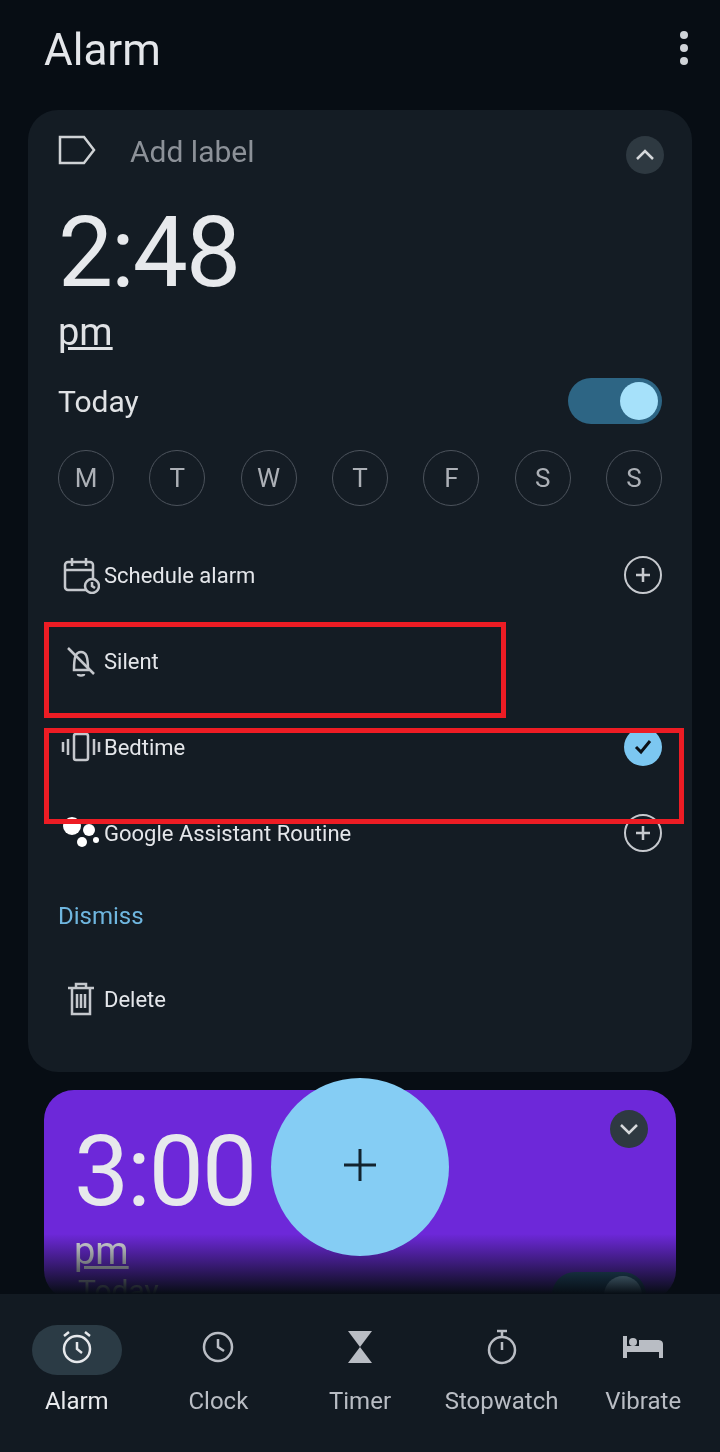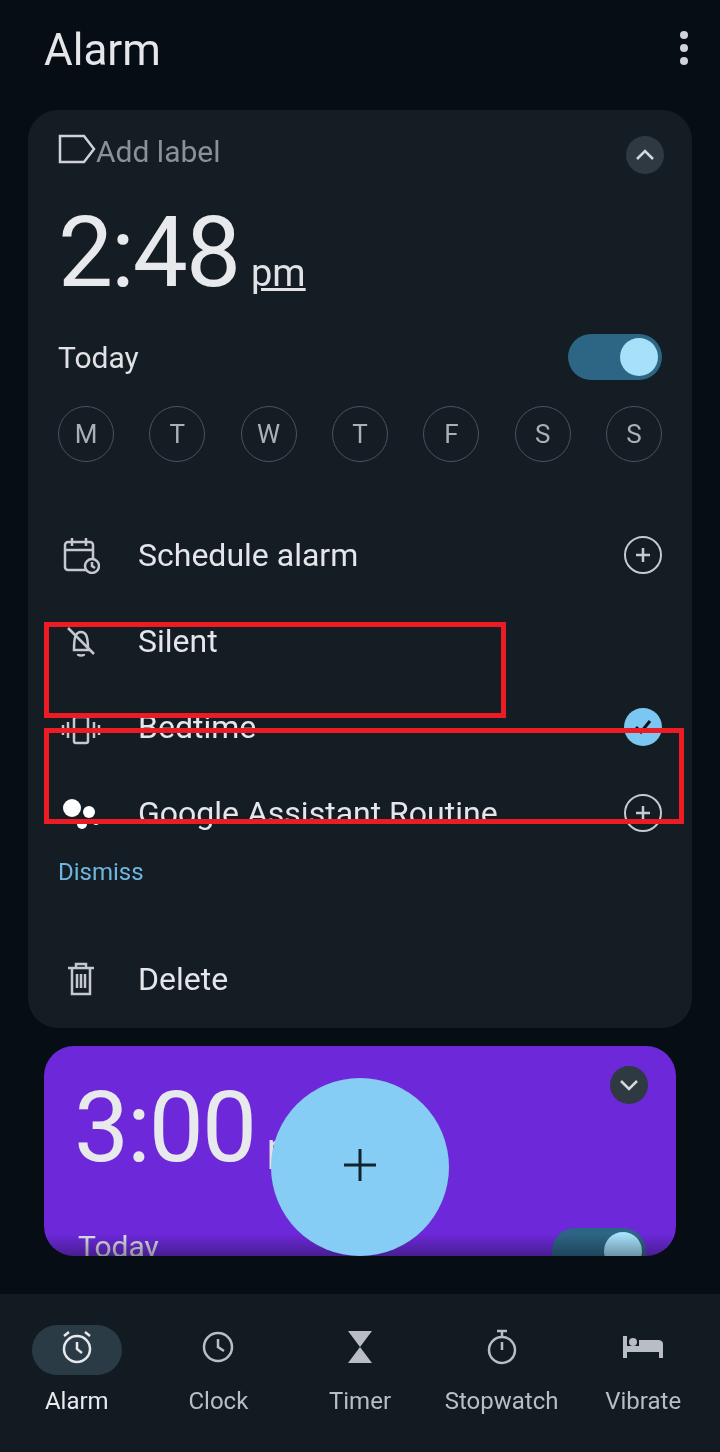--- a/index.html
+++ b/index.html
@@ -6,42 +6,42 @@
   html, body { width: 720px; height: 1452px; background: #070d14; font-family: 'Roboto', 'Segoe UI', Arial, sans-serif; color: #e0e3e6; overflow: hidden; position: relative; }
 
   
   .app-header { display: flex; align-items: center; justify-content: space-between; padding: 24px 32px 16px 44px; }
   .app-title { font-size: 44px; font-weight: 400; color: #e4e6ea; }
   .more-icon { color: #cfd3d8; }
 
   
   .card { background: #141c24; border-radius: 30px; margin: 18px 28px; padding: 24px 30px 30px 30px; position: relative; }
 
-  .label-row { display: flex; align-items: flex-start; }
+  .label-row { display: flex; align-items: flex-end; gap: 34px; }
   .label-placeholder { font-size: 30px; color: #8c9198; }
   .collapse-circle { width: 38px; height: 38px; border-radius: 50%; background: #2e3941; display: flex; align-items: center; justify-content: center; position: absolute; top: 26px; right: 28px; }
   .label-icon-svg { color: #cfd2d5; }
 
-  .time-display { display: flex; align-items: baseline; gap: 12px; margin-top: 26px; margin-bottom: 24px; }
+  .time-display { display: flex; align-items: baseline; margin-top: 26px; margin-bottom: 24px; flex-direction: column; }
   .time-main { font-size: 98px; font-weight: 400; color: #e7e9ec; letter-spacing: -2px; }
   .time-ampm { font-size: 38px; font-weight: 400; color: #e0e2e5; text-decoration: underline; }
 
   .day-row { display: flex; justify-content: space-between; align-items: center; margin-bottom: 26px; }
   .today-label { font-size: 30px; color: #e0e2e5; }
 
   
   .switch { width: 94px; height: 46px; border-radius: 30px; background: #2d6584; position: relative; }
   .switch .thumb { position: absolute; right: 4px; top: 4px; width: 38px; height: 38px; border-radius: 50%; background: #a6e1fa; }
 
   
   .weekday-row { display: flex; justify-content: space-between; margin-bottom: 26px; margin-top: 6px; }
   .day-chip { width: 56px; height: 56px; border-radius: 50%; border: 1.5px solid #4c535c; display: flex; align-items: center; justify-content: center; color: #acb0b6; font-size: 26px; }
 
   
-  .option-row { display: flex; align-items: flex-end; height: 86px; gap: 34px; position: relative; font-size: 32px; color: #e4e6ea; }
+  .option-row { display: flex; align-items: center; height: 86px; position: relative; font-size: 22px; color: #e4e6ea; }
   .option-row .left-icon { width: 46px; display:flex; justify-content:center; color:#c5c8cd;}
   .option-row .trailing { position: absolute; right: 0; }
   .plus-circle { width:38px; height:38px; border-radius:50%; border:2.5px solid #c6c9ce; display:flex; align-items:center; justify-content:center; color:#c6c9ce; font-size:26px;}
   .check-circle { width:38px; height:38px; border-radius:50%; background:#7cc7f1; display:flex; align-items:center; justify-content:center; color:#0b1016; }
   .dismiss { color:#6fb6df; font-size:24px; padding: 16px 0; }
   .dismiss-row { height: 80px; display:flex; align-items:center; }
 
   
   .red-box { border: 5px solid #ed1c24; position: absolute; pointer-events:none; }
 

